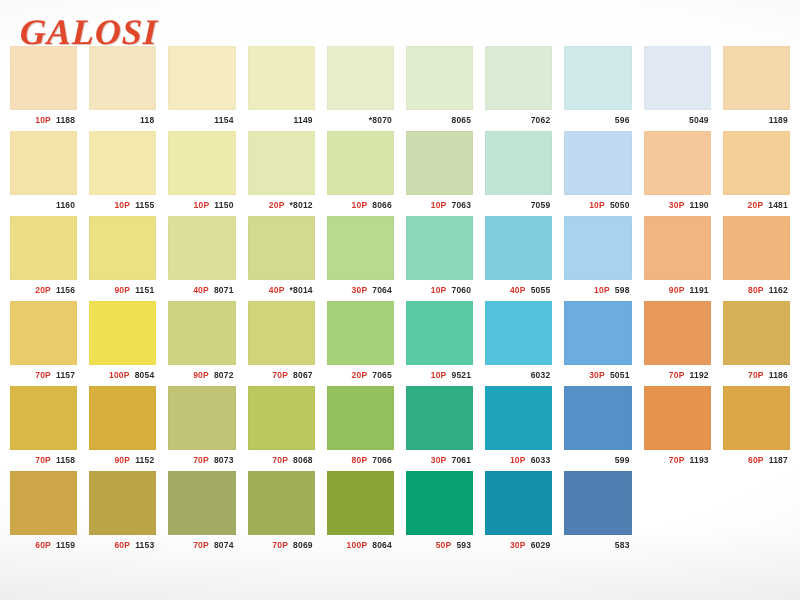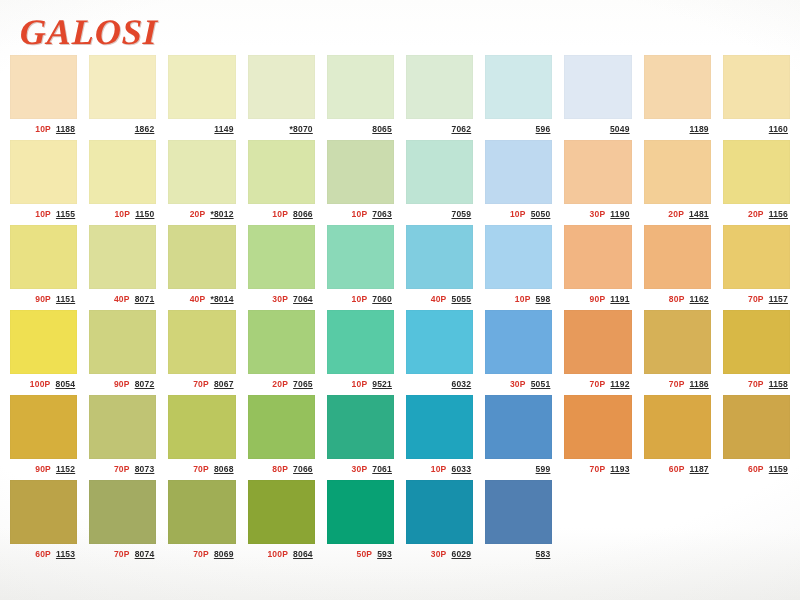--- a/index.html
+++ b/index.html
@@ -39,21 +39,21 @@
     font-size: 36px;
     letter-spacing: 1px;
     color: #e1472b;
     text-shadow: 1px 1px 0 rgba(120,30,10,0.25);
     line-height: 1;
     transform: skewX(-2deg);
   }
   #grid {
     position: absolute;
     left: 4px;
-    top: 55px;
+    top: 46px;
     width: 792px;
     display: grid;
     grid-template-columns: repeat(10, 1fr);
     grid-auto-rows: 85px;
     column-gap: 0px;
     row-gap: 0px;
   }
   .cell {
     position: relative;
     padding: 0 6px;
@@ -77,44 +77,49 @@
   }
   .prefix {
     color: #d8342a;
     font-weight: bold;
     letter-spacing: 0.2px;
   }
   .code {
     color: #2b2b2b;
     font-weight: 600;
     letter-spacing: 0.2px;
-    text-decoration: underline;
   }
 </style>
 </head>
 <body>
 
 <div id="page">
 
   <div id="page-bg"></div>
 
   <div id="brand">GALOSI</div>
 
   <div id="grid">
       <div class="cell">
         <div class="swatch" title="1188" style="background: rgb(247, 223, 186);"></div>
         <div class="caption">
           <span class="prefix">10P</span>
           <span class="code">1188</span>
         </div>
       </div>
       <div class="cell">
+        <div class="swatch" title="118" style="background: rgb(243, 230, 191);"></div>
+        <div class="caption">
+          <span class="code">118</span>
+        </div>
+      </div>
+      <div class="cell">
         <div class="swatch" title="1154" style="background: rgb(244, 236, 192);"></div>
         <div class="caption">
-          <span class="code">1862</span>
+          <span class="code">1154</span>
         </div>
       </div>
       <div class="cell">
         <div class="swatch" title="1149" style="background: rgb(238, 237, 190);"></div>
         <div class="caption">
           <span class="code">1149</span>
         </div>
       </div>
       <div class="cell">
         <div class="swatch" title="*8070" style="background: rgb(231, 236, 202);"></div>

